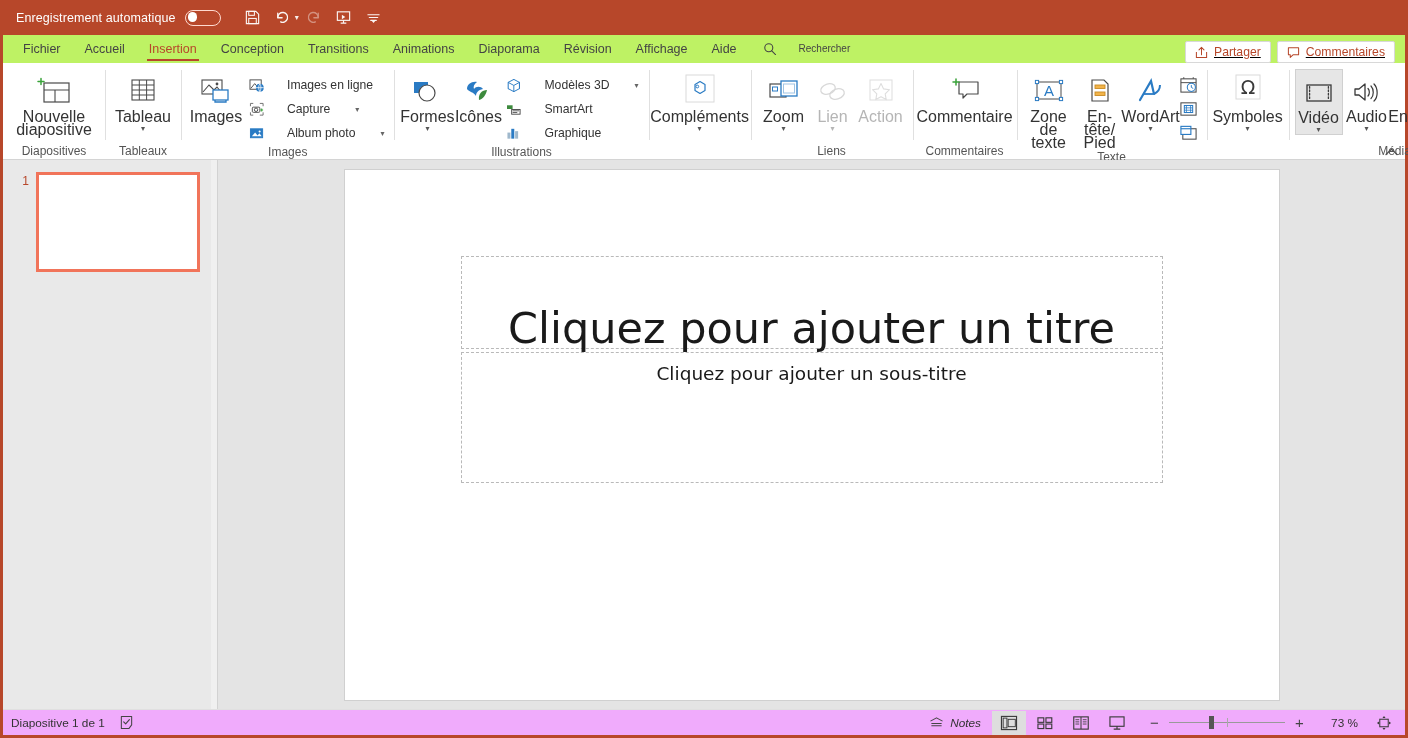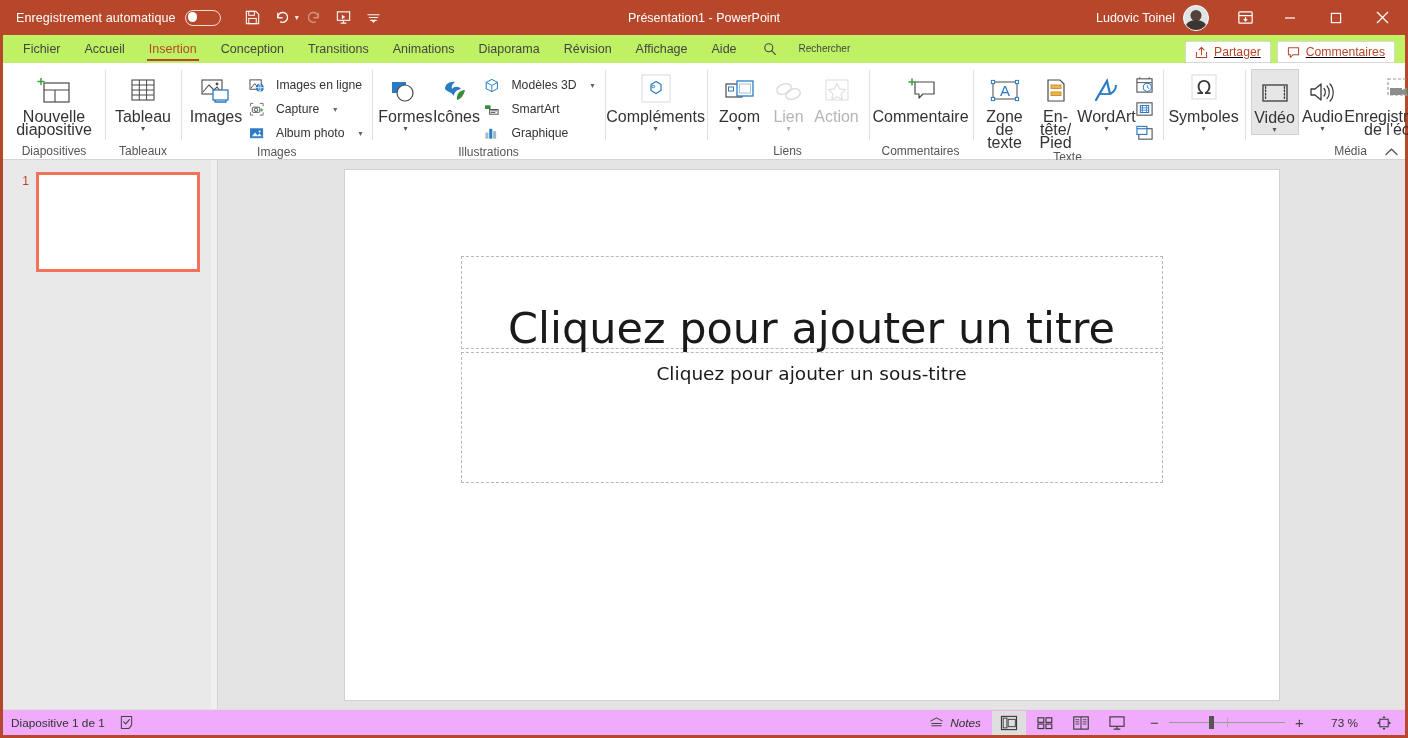--- a/index.html
+++ b/index.html
@@ -130,21 +130,21 @@
     font-size:16px; color:#333; text-align:center; line-height:13px; margin-top:3px;
     white-space:pre-line;
   }
   .bigbtn .car { font-size:8px; color:#555; line-height:9px; margin-top:1px; }
   .bigbtn.sel { background:#e6e6e6; border:1px solid #d0d0d0; }
   .bigbtn.disabled .lbl, .bigbtn.disabled .car { color:#b5b5b5; }
   .bigbtn.disabled .ico { opacity:.38; }
 
   .smallcol { display:flex; flex-direction:column; justify-content:flex-start; padding-top:5px; gap:2px; }
   .smallbtn {
-    display:flex; align-items:center; gap:11px; height:22px; padding:0 4px;
+    display:flex; align-items:center; gap:22px; height:22px; padding:0 4px;
     font-size:12.2px; color:#333; white-space:nowrap;
   }
   .smallbtn .car { font-size:8px; color:#666; margin-left:3px; }
   .iconcol { display:flex; flex-direction:column; gap:2px; padding-top:5px; }
   .iconcol .ib { width:24px; height:22px; display:flex; align-items:center; justify-content:center; }
 
   .collapse-ribbon {
     position:absolute; right:7px; bottom:2px; font-size:11px; color:#555;
   }
 
@@ -260,48 +260,21 @@
         </div>
         <div class="qat-btn">
           <svg width="15" height="15" viewBox="0 0 16 16">
               <path d="M2 5h12M3.5 8h9M5 11h6" stroke="#fff" stroke-width="1.2" stroke-linecap="round"></path>
               <path d="M6.2 11.8l1.8 2 1.8-2z" fill="#fff"></path>
             </svg>
         </div>
       </div>
     </div>
 
-    <div class="tb-title">Présentation1  -  PowerPoint</div>
-
-    <div class="tb-right">
-      <span class="user-name">Ludovic Toinel</span>
-      <div class="avatar"></div>
-      <div class="ribbon-opt">
-        <svg width="19" height="19" viewBox="0 0 20 20">
-            <rect x="3" y="4" width="14" height="12" rx="1" fill="none" stroke="#fff" stroke-width="1.3"></rect>
-            <path d="M3 8h14" stroke="#fff" stroke-width="1.3"></path>
-            <path d="M10 9.6v4M8.2 11.6L10 13.6l1.8-2" stroke="#fff" stroke-width="1.2" fill="none"></path>
-          </svg>
-      </div>
-      <div class="wbtn">
-        <svg width="12" height="12" viewBox="0 0 12 12">
-            <path d="M1 6h10" stroke="#fff" stroke-width="1.2"></path>
-          </svg>
-      </div>
-      <div class="wbtn">
-        <svg width="12" height="12" viewBox="0 0 12 12">
-            <rect x="1.4" y="1.4" width="9.2" height="9.2" fill="none" stroke="#fff" stroke-width="1.2"></rect>
-          </svg>
-      </div>
-      <div class="wbtn close">
-        <svg width="13" height="13" viewBox="0 0 13 13">
-            <path d="M1 1l11 11M12 1L1 12" stroke="#fff" stroke-width="1.3"></path>
-          </svg>
-      </div>
-    </div>
+
   </div>
 
   <div class="tabbar">
     <div class="tabs">
       <div class="tab">Fichier</div>
       <div class="tab">Accueil</div>
       <div class="tab active">Insertion</div>
       <div class="tab">Conception</div>
       <div class="tab">Transitions</div>
       <div class="tab">Animations</div>

